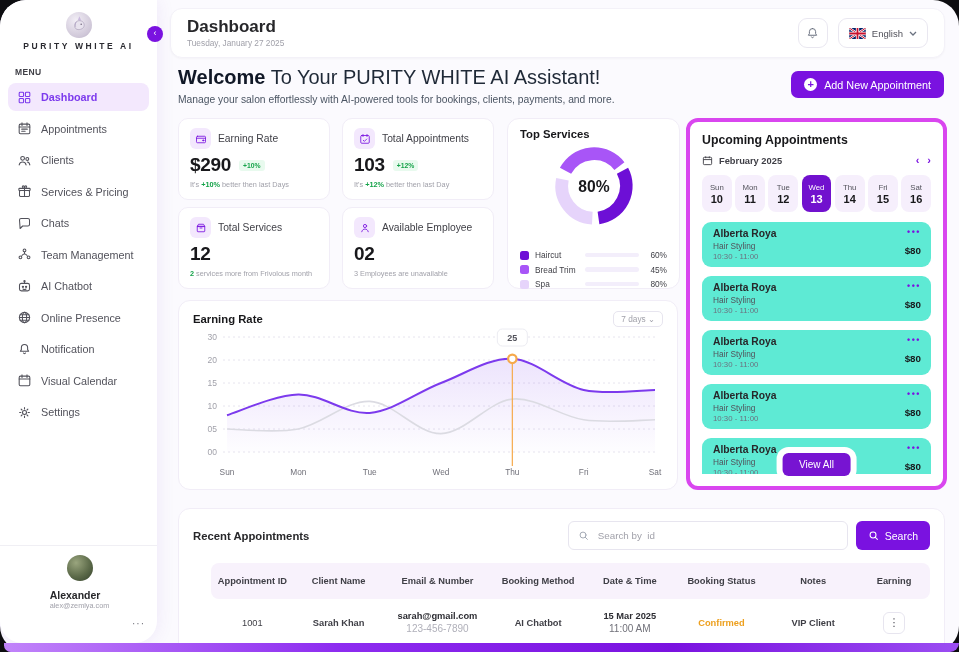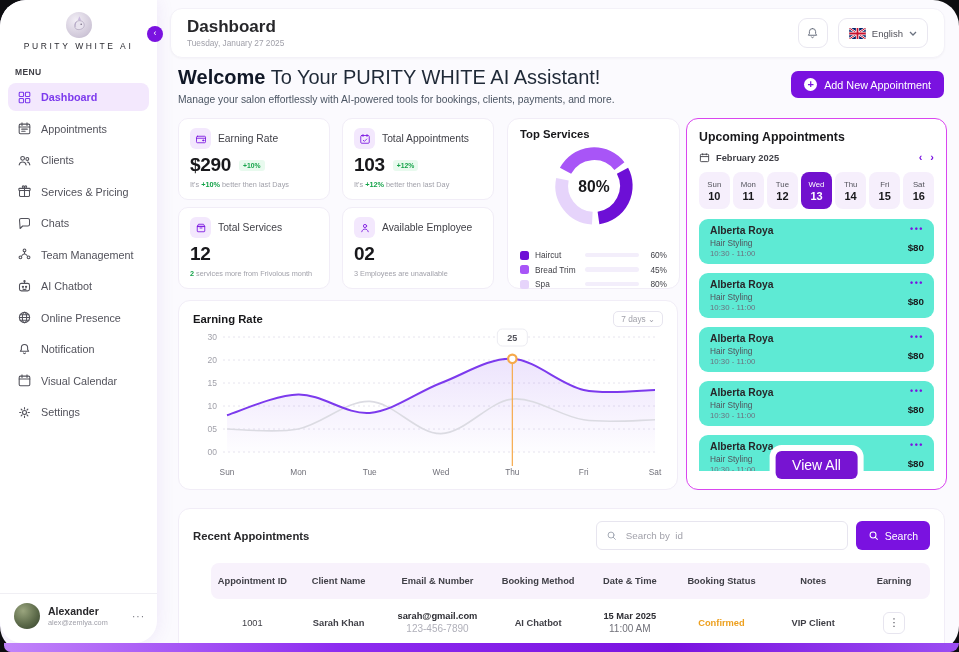--- a/index.html
+++ b/index.html
@@ -5,32 +5,32 @@
   html,body{margin:0;padding:0;}
   body{width:959px;height:652px;overflow:hidden;background:#0d0d10;font-family:"Liberation Sans",sans-serif;position:relative;}
   *{box-sizing:border-box;}
   .shell{position:absolute;inset:0;border-radius:26px;background:#FBFAFE;overflow:hidden;}
   .glow{position:absolute;left:4px;right:0;bottom:0;height:9px;background:linear-gradient(90deg,#c184fa,#8d2cf0 35%,#7a12e0 70%,#9b4df2);border-radius:0 0 24px 18px;z-index:60;}
 
   
   .sidebar{position:absolute;left:0;top:0;width:157px;bottom:9px;background:#fff;border-radius:26px 0 22px 22px;box-shadow:0 0 18px rgba(120,60,200,.10);z-index:30;}
   .logo-wrap{padding-top:12px;text-align:center;}
   .logo-badge{width:26px;height:26px;margin:0 auto;border-radius:50%;background:radial-gradient(circle at 38% 32%,#f2eef6,#cfc7d8 70%,#b3a8c2);display:flex;align-items:center;justify-content:center;}
-  .logo-text{margin-top:3px;font-size:8.5px;letter-spacing:2.6px;color:#2b2b31;font-weight:400;}
+  .logo-text{margin-top:3px;font-size:8.5px;letter-spacing:2.6px;color:#2b2b31;font-weight:700;}
   .collapse-btn{position:absolute;left:147px;top:26px;width:16px;height:16px;border-radius:50%;background:#7A12E0;color:#fff;font-size:9px;line-height:15px;text-align:center;z-index:35;cursor:pointer;}
   .menu-label{margin:16px 0 6px 15px;font-size:8.5px;font-weight:700;color:#3f3f46;letter-spacing:.4px;}
   .menu{padding:0 8px;}
   .menu-item{display:flex;align-items:center;gap:9px;height:28px;margin-bottom:3.5px;padding:0 9px;border-radius:8px;color:#52525b;cursor:pointer;}
   .menu-item .mi-icon{width:15px;height:15px;display:flex;align-items:center;color:#52525b;}
   .menu-item .mi-icon svg{width:15px;height:15px;}
   .menu-item .mi-label{font-size:10.8px;}
   .menu-item.active{background:#F3E8FD;color:#7C3AED;}
   .menu-item.active .mi-icon{color:#7C3AED;}
   .menu-item.active .mi-label{font-weight:600;}
-  .user-row{position:absolute;left:0;right:0;bottom:4px;border-top:1px solid #f0eff4;padding:9px 12px 10px 14px;display:flex;align-items:center;gap:8px;}
+  .user-row{position:absolute;left:0;right:0;bottom:4px;border-top:1px solid #f0eff4;padding:9px 12px 10px 14px;display:flex;align-items:center;gap:8px;flex-direction:column;}
   .avatar{width:26px;height:26px;border-radius:50%;background:radial-gradient(circle at 35% 30%,#9aa57e,#5d6b4a 55%,#32402a);flex:none;}
   .user-name{font-size:10.5px;font-weight:600;color:#27272a;line-height:1.15;}
   .user-email{font-size:7.3px;color:#a1a1aa;}
   .user-dots{margin-left:auto;color:#71717a;font-size:10px;letter-spacing:1px;cursor:pointer;}
 
   
   .topbar{position:absolute;left:170px;top:8px;width:775px;height:50px;background:#fff;border:1px solid #f3f1f8;border-radius:12px;display:flex;align-items:center;padding:0 16px;z-index:10;box-shadow:0 1px 2px rgba(16,24,40,.03);}
   .page-title{font-size:17px;font-weight:700;color:#27272a;line-height:1.1;}
   .page-date{font-size:8.3px;color:#a1a1aa;margin-top:2px;}
   .top-right{margin-left:auto;display:flex;align-items:center;gap:10px;}
@@ -65,52 +65,52 @@
   .donut-wrap{display:flex;justify-content:center;margin-top:2px;}
   .legend{margin-top:20px;}
   .legend-row{display:flex;align-items:center;gap:6px;margin-top:4.5px;}
   .sw{width:9px;height:9px;border-radius:2.5px;flex:none;}
   .lg-label{font-size:8.3px;color:#3f3f46;width:44px;}
   .lg-track{flex:1;height:4.5px;border-radius:3px;background:#F3EEFB;overflow:hidden;}
   .lg-fill{height:100%;border-radius:3px;}
   .lg-val{font-size:8.3px;color:#3f3f46;width:22px;text-align:right;}
 
   
-  .upcoming{position:absolute;left:686px;top:118px;width:261px;height:372px;background:#fff;border:1px solid #d946ef;border-radius:12px;padding:11px 12px;z-index:5;overflow:hidden;}
+  .upcoming{position:absolute;left:686px;top:118px;width:261px;height:372px;background:#fff;border:4px solid #d946ef;border-radius:12px;padding:11px 12px;z-index:5;overflow:hidden;}
   .up-title{font-size:12.3px;font-weight:700;color:#18181b;}
   .month-row{display:flex;align-items:center;gap:6px;margin-top:8px;color:#3f3f46;}
   .month-label{font-size:9.3px;font-weight:700;}
   .month-nav{margin-left:auto;display:flex;gap:8px;}
   .month-nav span{color:#7A12E0;font-weight:800;font-size:11px;cursor:pointer;line-height:1;}
   .days{display:flex;gap:3.5px;margin-top:9px;}
   .day-pill{width:31px;height:37px;border-radius:8px;background:#F6EFFC;display:flex;flex-direction:column;align-items:center;justify-content:center;cursor:pointer;}
   .day-name{font-size:7.8px;color:#52525b;}
   .day-num{font-size:11px;font-weight:700;color:#18181b;margin-top:1px;}
   .day-pill.sel{background:#7111CE;}
   .day-pill.sel .day-name,.day-pill.sel .day-num{color:#fff;}
   .appt-list{margin-top:10px;height:252px;overflow:hidden;display:flex;flex-direction:column;gap:9px;}
   .appt{position:relative;background:#5eead4;border-radius:9px;padding:6px 11px;flex:none;}
   .appt-name{font-size:10.3px;font-weight:700;color:#27272a;}
   .appt-svc{font-size:8.3px;color:#52525b;margin-top:2px;}
   .appt-time{font-size:7.8px;color:#6b7280;margin-top:1px;}
   .appt-dots{position:absolute;right:10px;top:5px;color:#7A12E0;font-weight:800;font-size:9px;letter-spacing:1.5px;cursor:pointer;}
   .appt-price{position:absolute;right:10px;top:23px;font-size:9.8px;font-weight:700;color:#18181b;}
-  .view-all{position:absolute;left:50%;transform:translateX(-50%);bottom:10px;background:#7714D2;color:#fff;border:none;border-radius:6px;padding:6px 17px;font-size:14px;font-family:inherit;cursor:pointer;box-shadow:0 0 0 6px #ffffff;}
+  .view-all{position:absolute;left:50%;transform:translateX(-50%);bottom:10px;background:#7714D2;color:#fff;border:none;border-radius:6px;padding:6px 17px;font-size:10px;font-family:inherit;cursor:pointer;box-shadow:0 0 0 6px #ffffff;}
 
   
   .chart-card{position:absolute;left:178px;top:300px;width:500px;height:190px;background:#fff;border:1px solid #f1edf7;border-radius:12px;padding:10px 14px;z-index:5;}
   .chart-head{display:flex;align-items:center;justify-content:space-between;}
   .range-box{border:1px solid #e7e5ef;border-radius:5px;padding:2px 7px;font-size:8.3px;color:#a1a1aa;cursor:pointer;}
 
   
   .recent{position:absolute;left:178px;top:508px;width:767px;height:160px;background:#fff;border:1px solid #f1edf7;border-radius:12px 12px 0 0;padding:12px 14px;z-index:5;}
   .recent-head{display:flex;align-items:center;}
   .recent-title{font-size:11.3px;font-weight:700;color:#27272a;}
   .search-wrap{margin-left:auto;display:flex;align-items:center;gap:8px;}
-  .search-input{width:252px;height:29px;border:1px solid #e7e5ef;border-radius:6px;display:flex;align-items:center;gap:7px;padding:0 9px;color:#9ca3af;}
+  .search-input{width:280px;height:29px;border:1px solid #e7e5ef;border-radius:6px;display:flex;align-items:center;gap:7px;padding:0 9px;color:#9ca3af;}
   .search-input input{border:none;outline:none;flex:1;font-size:9.8px;font-family:inherit;color:#374151;background:transparent;}
   .search-input input::placeholder{color:#a1a1aa;}
   .search-btn{height:29px;background:#7A12E0;color:#fff;border:none;border-radius:6px;padding:0 12px;display:flex;align-items:center;gap:6px;font-size:10.5px;font-family:inherit;cursor:pointer;}
   .tbl{margin-top:13px;margin-left:18px;}
   .t-row{display:grid;grid-template-columns:11.5% 12.5% 15% 13% 12.5% 13% 12.5% 10%;align-items:center;}
   .t-head{background:#F8F2FC;border-radius:8px;}
   .t-head .t-cell{font-size:9.3px;font-weight:700;color:#3f3f46;padding:13px 4px;text-align:center;}
   .t-body .t-cell{font-size:9.3px;color:#3f3f46;padding:12px 4px;text-align:center;}
   .cell-sub{font-size:10px;color:#b0b0ba;margin-top:2px;}
   .bold-cell{font-weight:700;color:#2d2d33;}

